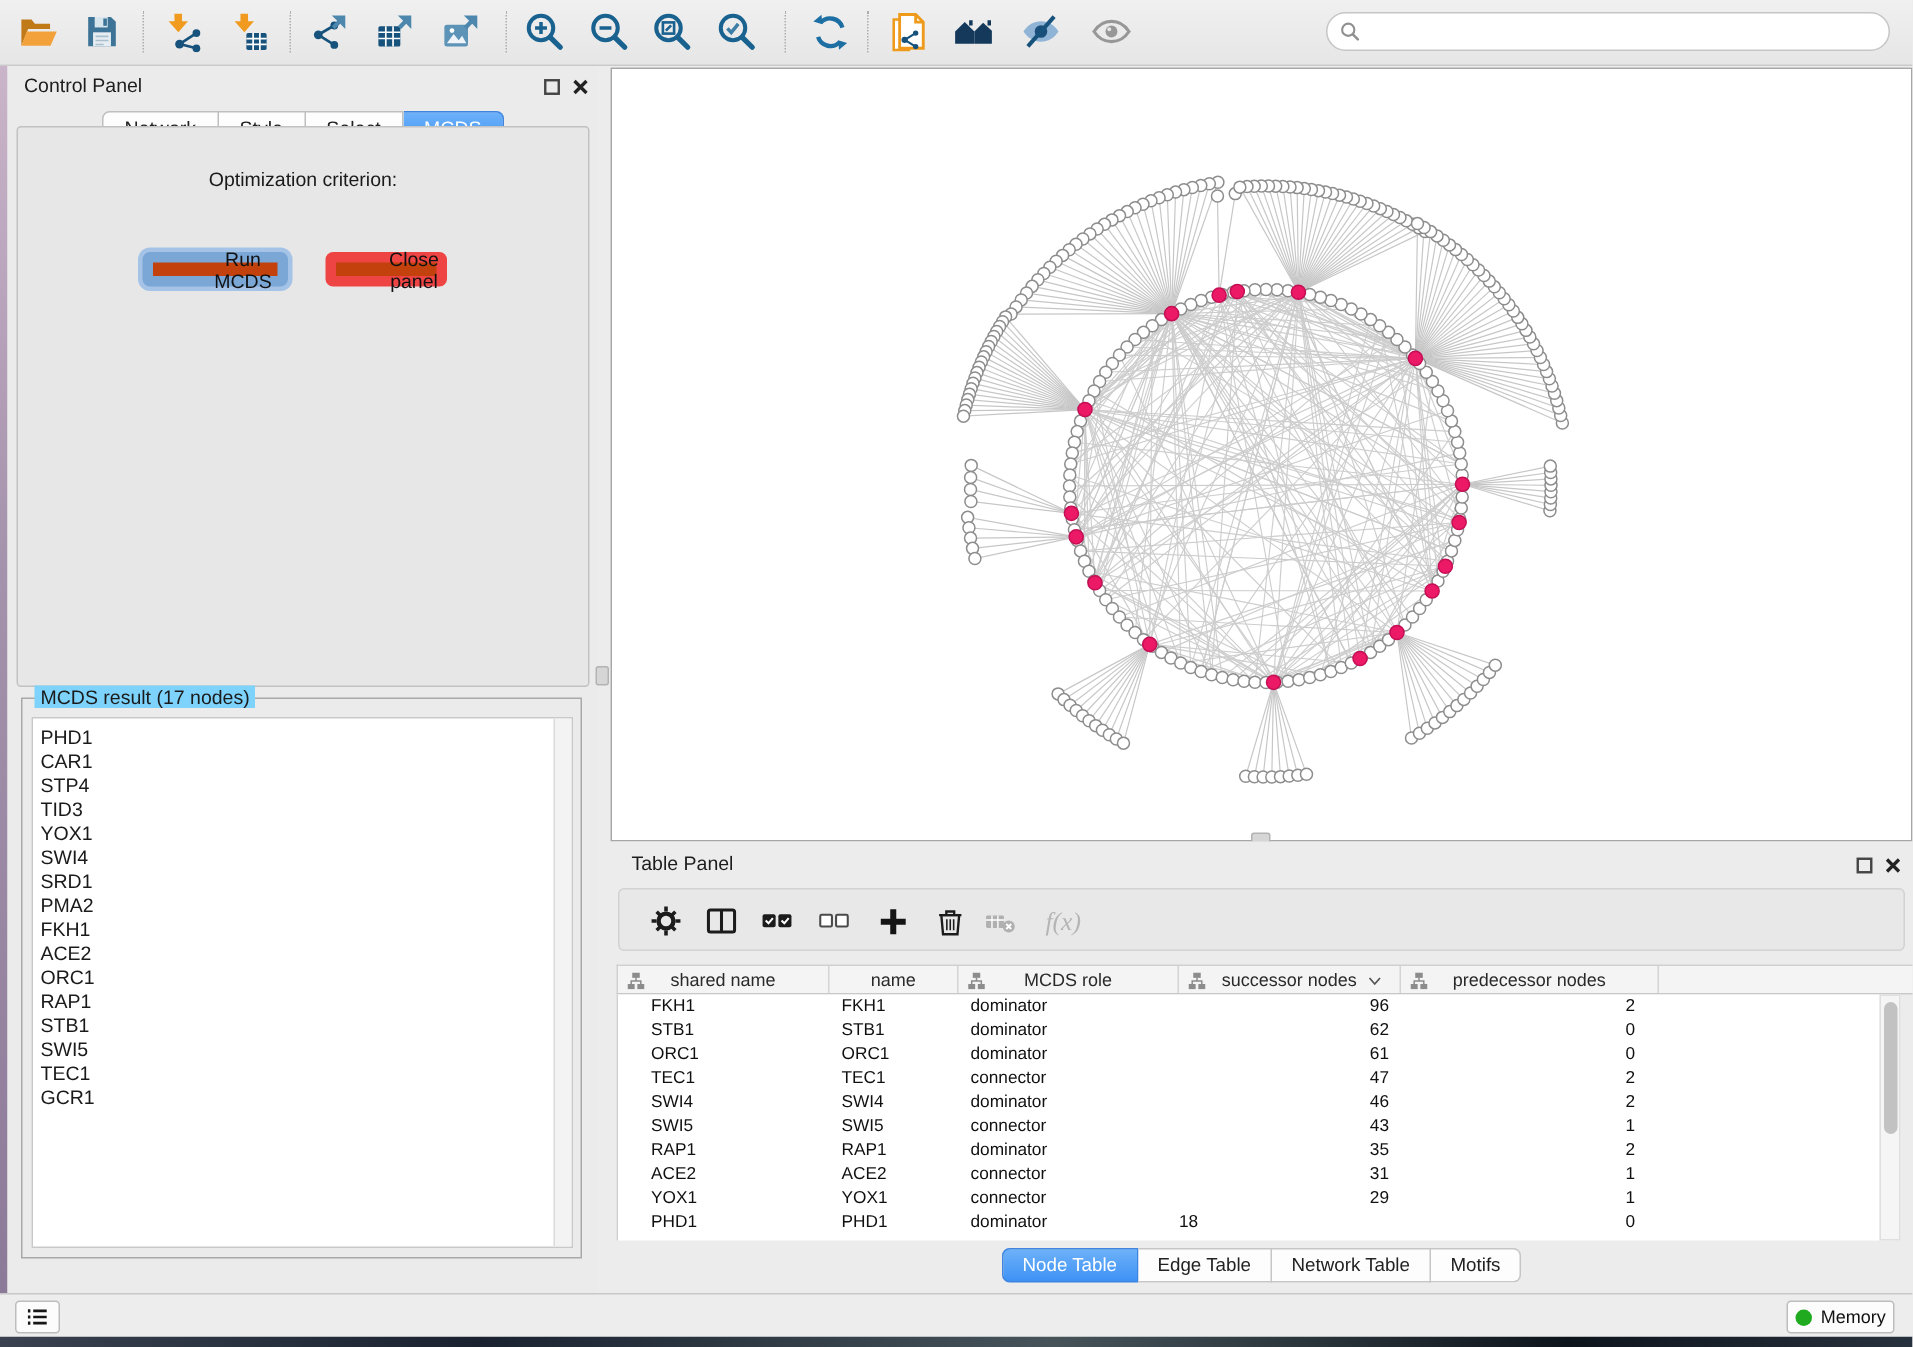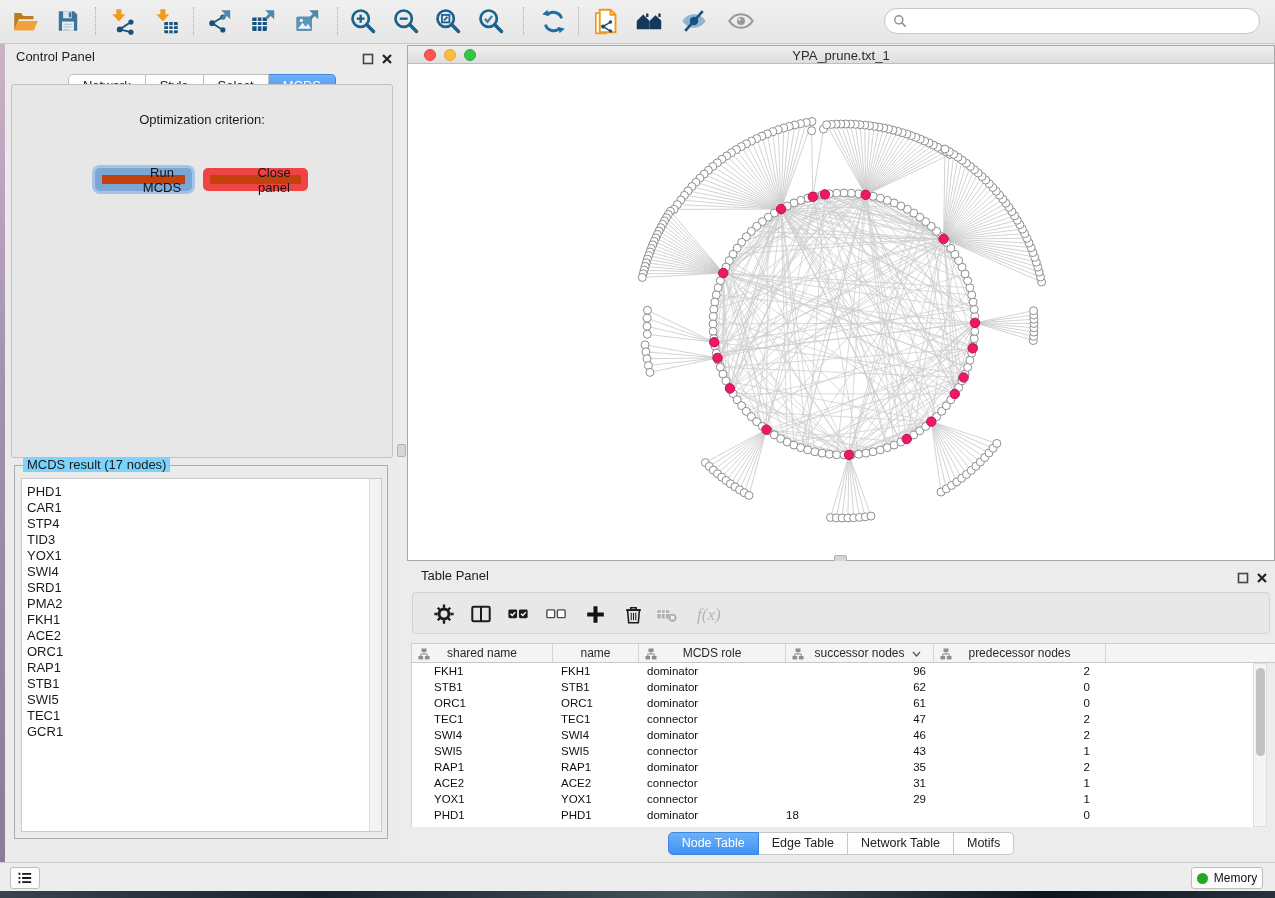--- a/index.html
+++ b/index.html
@@ -247,21 +247,21 @@
       <div class="cp-tab">Style</div>
       <div class="cp-tab">Select</div>
       <div class="cp-tab sel">MCDS</div>
     </div>
 
   <div class="cp-content"></div>
   <div class="opt-label">Optimization criterion:</div>
 
 
   <button class="btn focusring" style="left:90px; top:124px; width:97px">Run MCDS</button>
-  <button class="btn" style="left:198px; top:124px; width:105px">Close panel</button>
+  <button class="btn" style="left:212px; top:124px; width:81px">Close panel</button>
 
   <div class="fieldset">
     <span class="legend">MCDS result (17 nodes)</span>
     <div class="mcds-list">
       <div class="mcds-items" id="mcds-list">
           <div class="mcds-item">PHD1</div>
           <div class="mcds-item">CAR1</div>
           <div class="mcds-item">STP4</div>
           <div class="mcds-item">TID3</div>
           <div class="mcds-item">YOX1</div>
@@ -276,26 +276,20 @@
           <div class="mcds-item">SWI5</div>
           <div class="mcds-item">TEC1</div>
           <div class="mcds-item">GCR1</div>
         </div>
       <div class="mcds-scroll"></div>
     </div>
   </div>
 </div>
 
 <div class="net-window">
-  <div class="net-titlebar">
-    <div class="traffic" style="left:16px;  background:#FC5753; border:1px solid #E14640"></div>
-    <div class="traffic" style="left:36px;  background:#FDBC40; border:1px solid #E0A733"></div>
-    <div class="traffic" style="left:56px;  background:#33C748; border:1px solid #2BAD3E"></div>
-    <div class="net-title">YPA_prune.txt_1</div>
-  </div>
   <svg id="net-svg" style="position:absolute; left:0; top:18px" width="866" height="496" viewBox="0 0 866 496">
       <g stroke="#9b9b9b" stroke-width="0.75" fill="none" opacity="0.5">
         <line x1="373.09072183494226" y1="145.09385255456786" x2="436" y2="129"></line>
         <line x1="373.09072183494226" y1="145.09385255456786" x2="550.6542682700467" y2="196.6328257892136"></line>
         <line x1="373.09072183494226" y1="145.09385255456786" x2="317.9730783047831" y2="316.8387698244001"></line>
         <line x1="373.09072183494226" y1="145.09385255456786" x2="465.1502423482772" y2="132.28444350418113"></line>
         <line x1="373.09072183494226" y1="145.09385255456786" x2="343.36901166456227" y2="167.36901166456227"></line>
         <line x1="373.09072183494226" y1="145.09385255456786" x2="566.1762994960147" y2="245.33265363046667"></line>
         <line x1="373.09072183494226" y1="145.09385255456786" x2="312.35128372960384" y2="216.7334428838731"></line>
         <line x1="373.09072183494226" y1="145.09385255456786" x2="533.6791235996947" y2="172.70859828828748"></line>

